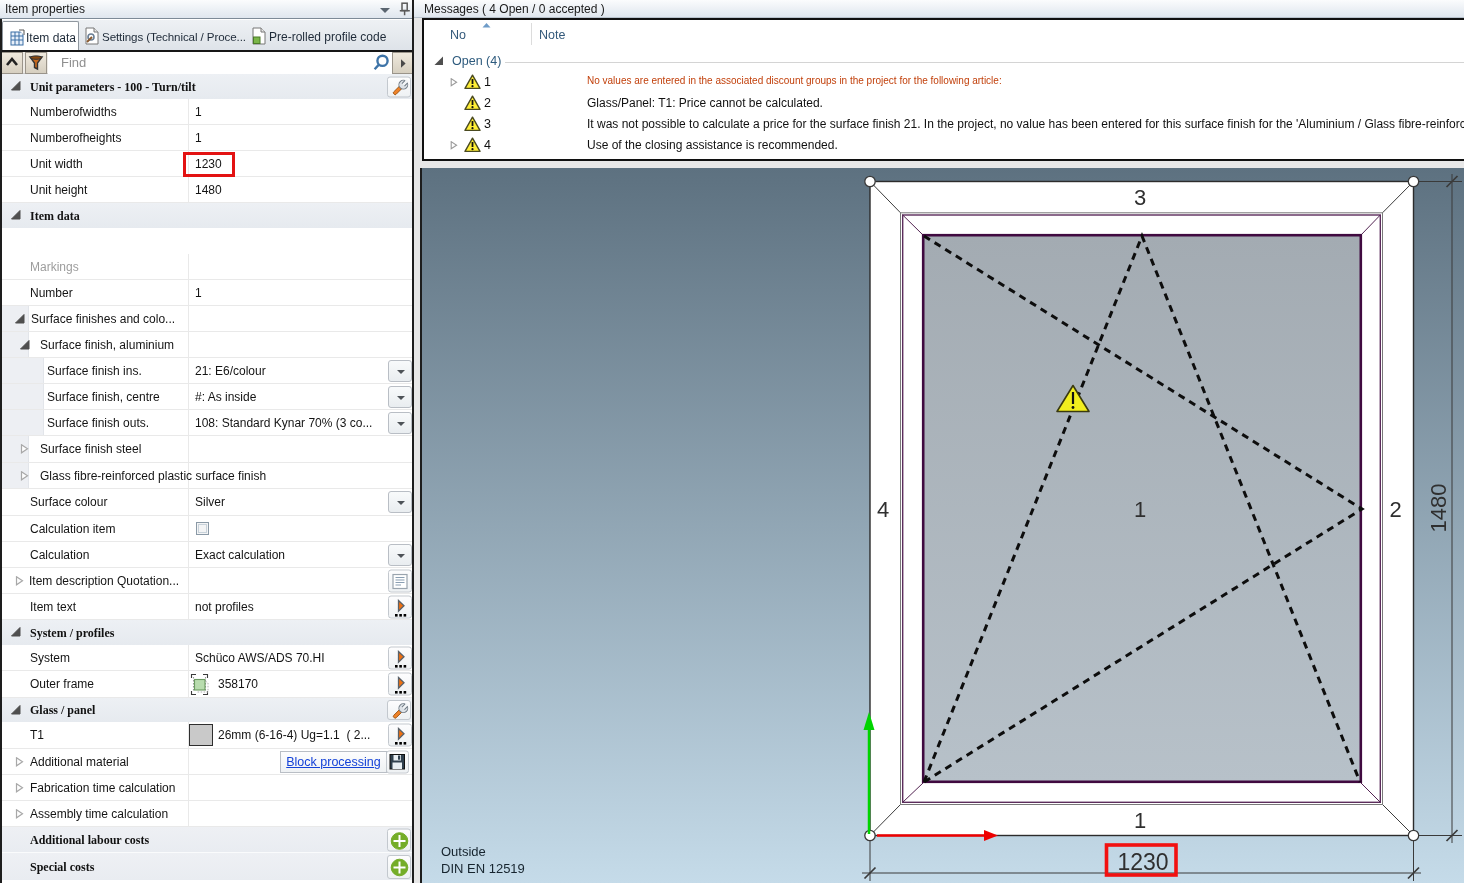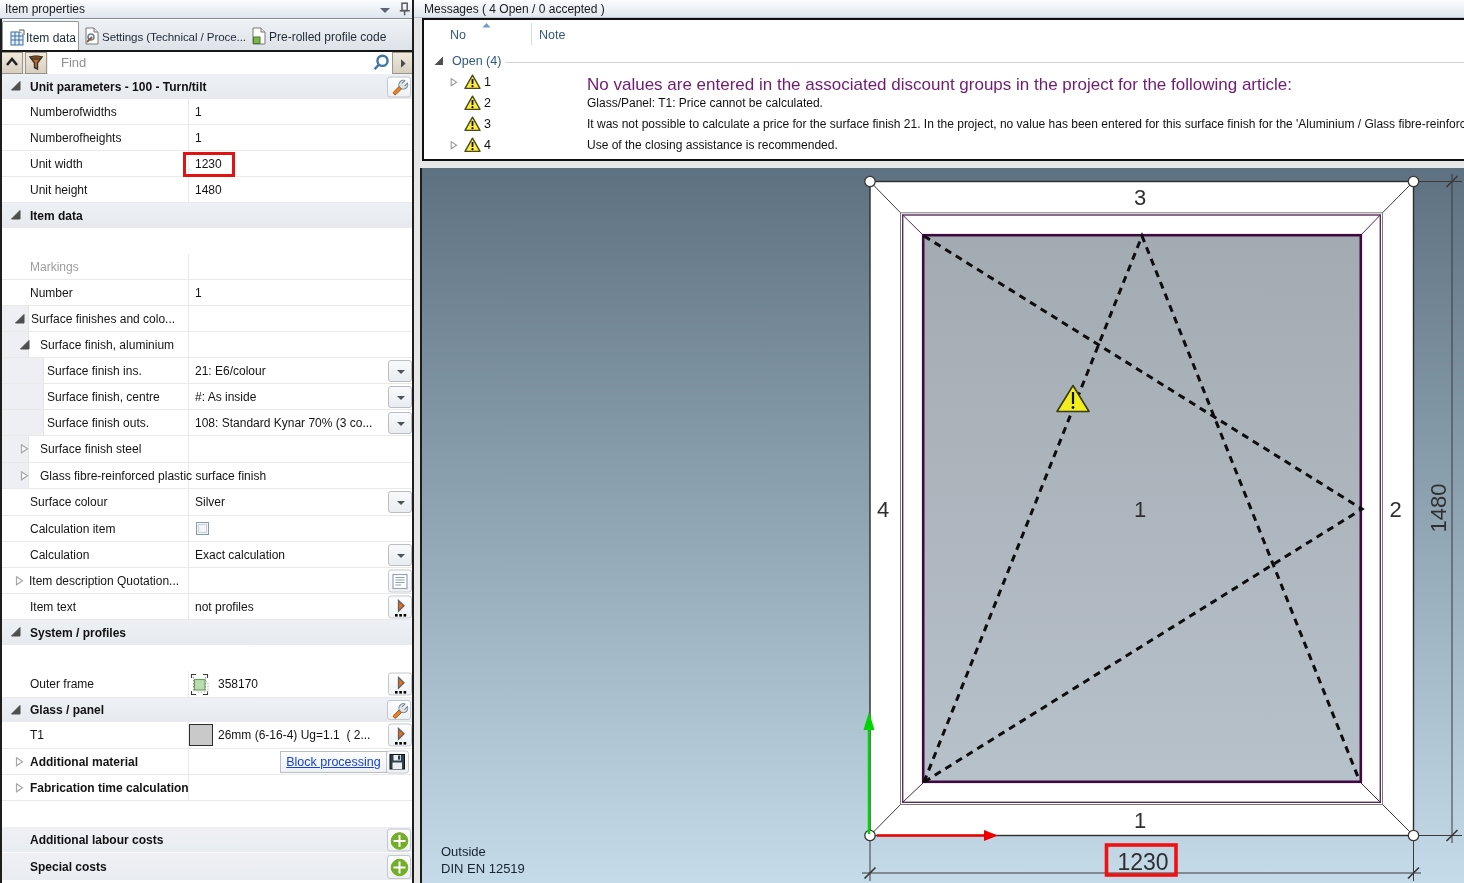--- a/index.html
+++ b/index.html
@@ -17,27 +17,27 @@
 .tab { position:absolute; top:1px; height:31px; }
 .tab.active { background:#fff; border:1px solid #8f979f; border-bottom:none; border-radius:2px 2px 0 0; }
 .tab .lbl { position:absolute; top:9px; font-size:12px; color:#1e2a38; white-space:nowrap; overflow:hidden; }
 #findrow { position:absolute; left:0; top:50px; right:0; height:24px; background:#efece6; border-top:2px solid #161616; border-bottom:1px solid #c9c9c9;}
 .fbtn { position:absolute; top:0; height:22px; background:linear-gradient(#efe9dd,#d6cfc0); border:1px solid #9a948a; }
 #ftext { position:absolute; left:48px; top:0; width:344px; height:22px; background:#fff; }
 #ftext .ph { position:absolute; left:13px; top:3px; color:#8f8f8f; font-size:13px; }
 #fgo { position:absolute; left:392px; top:0; width:22px; height:22px; background:linear-gradient(#efe9dd,#d6cfc0); border:1px solid #9a948a; }
 
 .cat { position:absolute; left:0; right:2px; background:linear-gradient(#edf0f4,#e6eaef); }
-.cat .txt { position:absolute; left:30px; top:50%; transform:translateY(-50%); font-weight:bold; font-size:12px; color:#111; white-space:nowrap;}
+.cat .txt { position:absolute; left:30px; top:50%; transform:translateY(-50%); font-weight:bold; font-size:12px; color:#111; white-space:nowrap;font-family:Liberation Serif, serif;}
 .prow { position:absolute; left:0; right:2px; background:#fff; border-bottom:1px solid #e9e9e9; }
 .prow .vsep { position:absolute; left:188px; top:0; bottom:0; width:1px; background:#e9e9e9; }
 .prow .lab { position:absolute; top:50%; transform:translateY(-50%); font-size:12px; color:#141414; white-space:nowrap; }
 .prow .val { position:absolute; left:195px; top:50%; transform:translateY(-50%); font-size:12px; color:#141414; white-space:nowrap; }
 .gray { color:#9d9d9d !important; }
-.bold { font-weight:bold; }
+.bold { font-weight:normal; }
 .ddbtn { position:absolute; right:0; top:50%; transform:translateY(-50%); width:24px; height:22px;
   background:linear-gradient(#f8fafb,#e9edf0); border:1px solid #b9bec5; border-radius:3px; }
 .ddbtn:after { content:""; position:absolute; left:8px; top:9px; border-left:4px solid transparent; border-right:4px solid transparent; border-top:4.5px solid #4e5358; }
 .abtn { position:absolute; right:0; top:50%; transform:translateY(-50%); width:24px; height:23px;
   background:linear-gradient(#fdfdfe,#eef1f3); border:1px solid #c3c8ce; border-radius:3px; }
 </style></head>
 <body>
 
 <div id="left">
     <div id="lborder"></div>
@@ -259,20 +259,33 @@
           <rect x="9.6" y="15.5" width="2.6" height="2.6" fill="#000"></rect>
         </svg>
       </div>
     </div>
 <div class="cat" style="top:620px;height:25px">
       <svg class="abs" style="left:11px;top:7px" width="10" height="10">
         <path d="M9 0.5 L9 9 L0.5 9 Z" fill="#4f4f4f" stroke="#4f4f4f"></path>
       </svg>
       <span class="txt">System / profiles</span>
     </div>
+<div class="prow" style="top:645px;height:26px">
+      <div class="vsep"></div>
+      <span class="lab" style="left:30px">System</span>
+      <span class="val" style="left:195px">Schüco AWS/ADS 70.HI</span>
+      <div class="abtn">
+        <svg class="abs" style="left:5px;top:2px" width="14" height="19">
+          <path d="M4.5 2 L10 7.3 L4.5 12.6 Z" fill="#f07010" stroke="#5a6168" stroke-width="1.3"></path>
+          <rect x="1" y="15.5" width="2.6" height="2.6" fill="#000"></rect>
+          <rect x="5.3" y="15.5" width="2.6" height="2.6" fill="#000"></rect>
+          <rect x="9.6" y="15.5" width="2.6" height="2.6" fill="#000"></rect>
+        </svg>
+      </div>
+    </div>
 <div class="prow" style="top:671px;height:27px">
       <div class="vsep"></div>
       <span class="lab" style="left:30px">Outer frame</span>
       <span class="val" style="left:218px">358170</span>
       <svg class="abs" style="left:190px;top:2px" width="23" height="23">
         <g stroke="#3a3a3a" stroke-width="1.1" fill="none">
           <path d="M1.5 5 L1.5 1.5 L6 1.5 M13 1.5 L17.5 1.5 L17.5 5"></path>
           <path d="M1.5 18 L1.5 21.5 L6 21.5 M13 21.5 L17.5 21.5 L17.5 18"></path>
           <path d="M3.5 4 V19 M15.5 4 V19" stroke-dasharray="1.6 1.4" stroke="#9a9a9a"></path>
         </g>
@@ -334,20 +347,27 @@
         </svg>
       </div>
     </div>
 <div class="prow" style="top:775px;height:26px">
       <div class="vsep"></div>
       <svg class="abs" style="left:15px;top:8px" width="9" height="10">
         <path d="M1.5 0.8 L7.5 4.8 L1.5 8.8 Z" fill="#fdfdfd" stroke="#a8a8a8" stroke-width="1.2"></path>
       </svg>
       <span class="lab bold" style="left:30px">Fabrication time calculation</span>
     </div>
+<div class="prow" style="top:801px;height:26px">
+      <div class="vsep"></div>
+      <svg class="abs" style="left:15px;top:8px" width="9" height="10">
+        <path d="M1.5 0.8 L7.5 4.8 L1.5 8.8 Z" fill="#fdfdfd" stroke="#a8a8a8" stroke-width="1.2"></path>
+      </svg>
+      <span class="lab bold" style="left:30px">Assembly time calculation</span>
+    </div>
 <div class="cat" style="top:827px;height:26px;background:linear-gradient(#eef0f4,#e9ecf1);border-bottom:1px solid #fafbfc">
       <span class="txt">Additional labour costs</span>
       <div class="abtn" style="right:1px;height:23px;top:50%;">
         <svg class="abs" style="left:2px;top:2px" width="19" height="19">
           <circle cx="9.5" cy="9.5" r="8.3" fill="#74ad28" stroke="#74ad28"></circle>
           <path d="M9.5 3.5 V15.5 M3.5 9.5 H15.5" stroke="#fff" stroke-width="2"></path>
         </svg>
       </div>
     </div>
 <div class="cat" style="top:853px;height:27px;background:linear-gradient(#eef0f4,#e9ecf1)">
@@ -379,21 +399,21 @@
 </div>
 <svg class="abs" style="left:36px;top:78px" width="8" height="9">
       <path d="M1.2 0.6 L6.6 4.2 L1.2 7.8 Z" fill="#fdfdfd" stroke="#9a9a9a" stroke-width="1.1"></path>
     </svg>
     <svg class="abs" style="left:50px;top:74px" width="17" height="16">
       <path d="M8.5 1.2 L16 14.4 L1 14.4 Z" fill="#ffee36" stroke="#4a4a20" stroke-width="1.4" stroke-linejoin="round"></path>
       <path d="M8.5 5 L8.5 10" stroke="#111" stroke-width="1.8"></path>
       <circle cx="8.5" cy="12.2" r="1.1" fill="#111"></circle>
     </svg>
     <span class="abs" style="left:70px;top:75px;font-size:12.5px;color:#111">1</span>
-    <span class="abs" style="left:173px;top:75px;font-size:17px;color:#701a75;white-space:nowrap">No values are entered in the associated discount groups in the project for the following article:</span>
+    <span class="abs" style="left:173px;top:75px;font-size:10px;color:#c2410c;white-space:nowrap">No values are entered in the associated discount groups in the project for the following article:</span>
     <svg class="abs" style="left:50px;top:95px" width="17" height="16">
       <path d="M8.5 1.2 L16 14.4 L1 14.4 Z" fill="#ffee36" stroke="#4a4a20" stroke-width="1.4" stroke-linejoin="round"></path>
       <path d="M8.5 5 L8.5 10" stroke="#111" stroke-width="1.8"></path>
       <circle cx="8.5" cy="12.2" r="1.1" fill="#111"></circle>
     </svg>
     <span class="abs" style="left:70px;top:96px;font-size:12.5px;color:#111">2</span>
     <span class="abs" style="left:173px;top:96px;font-size:12px;color:#111;white-space:nowrap">Glass/Panel: T1: Price cannot be calculated.</span>
     <svg class="abs" style="left:50px;top:116px" width="17" height="16">
       <path d="M8.5 1.2 L16 14.4 L1 14.4 Z" fill="#ffee36" stroke="#4a4a20" stroke-width="1.4" stroke-linejoin="round"></path>
       <path d="M8.5 5 L8.5 10" stroke="#111" stroke-width="1.8"></path>

